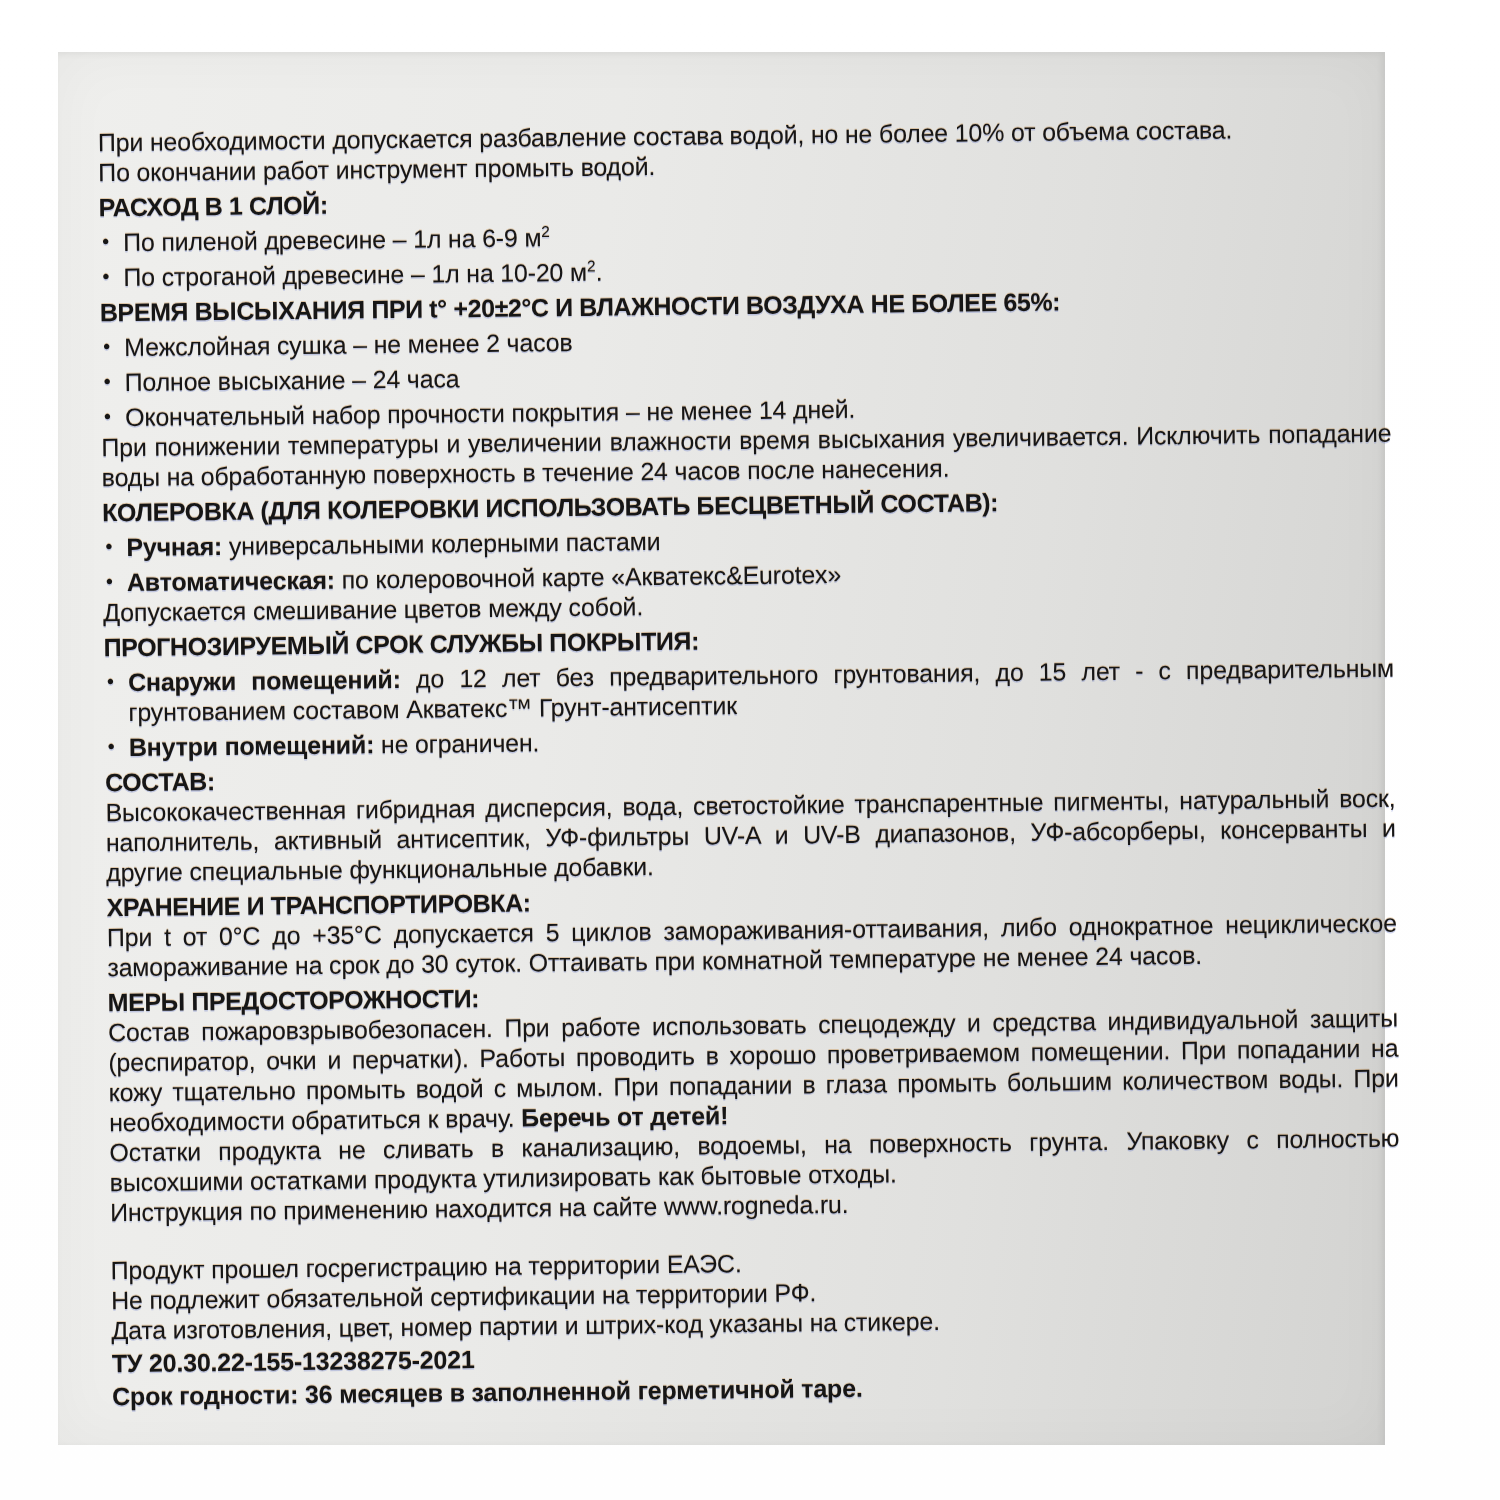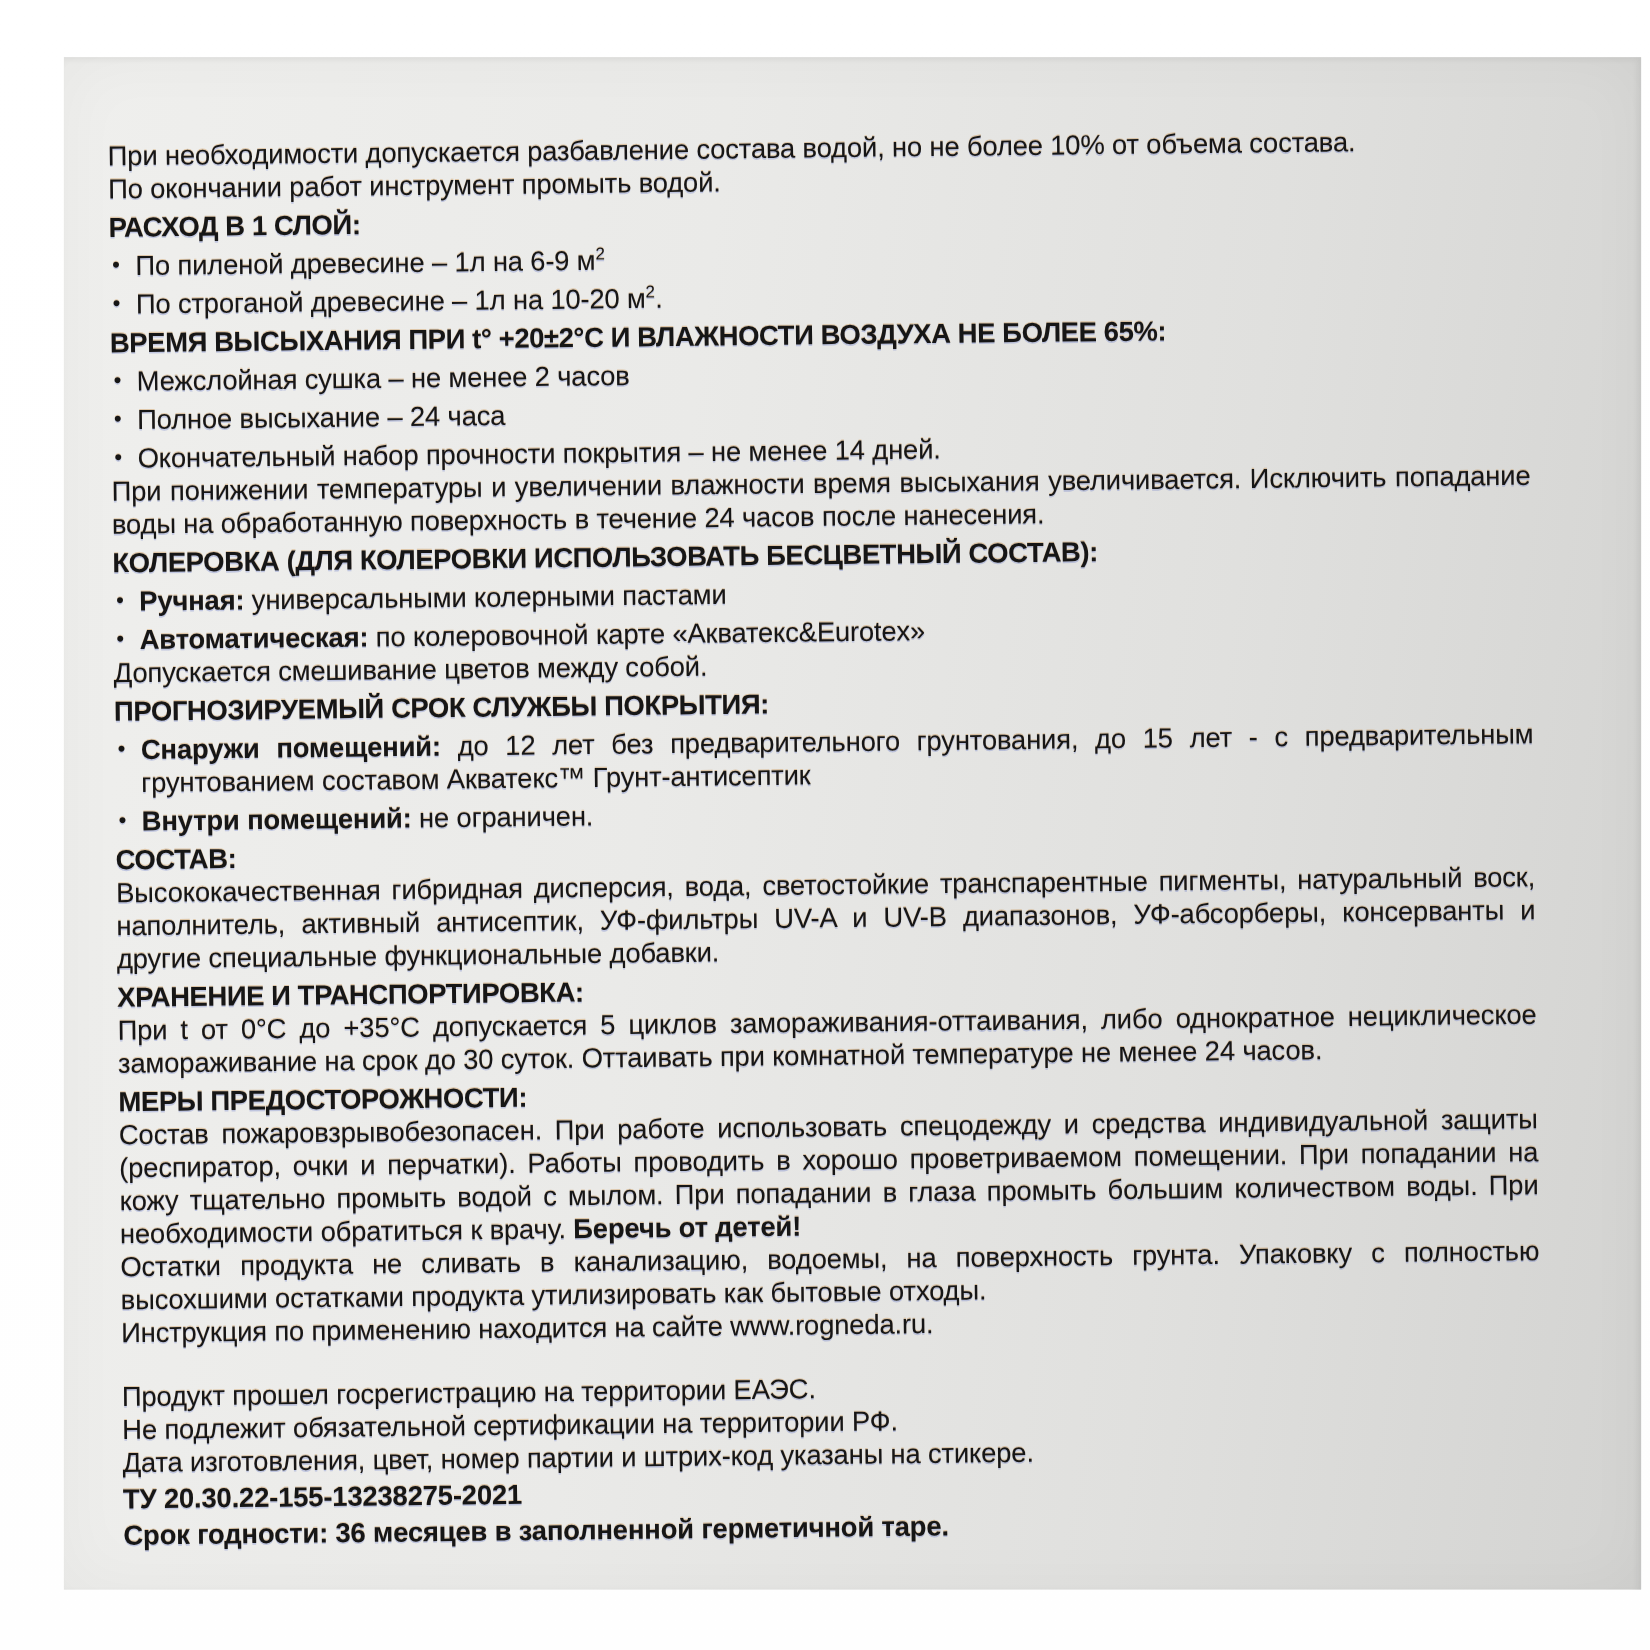--- a/index.html
+++ b/index.html
@@ -14,21 +14,21 @@
   .photo {
     position: relative;
     width: 1500px;
     height: 1500px;
     background: linear-gradient(180deg, #ffffff 0%, #fefefe 100%);
   }
   .label-sheet {
     position: absolute;
     left: 58px;
     top: 52px;
-    width: 1434px;
+    width: 1327px;
     height: 1393px;
     background: linear-gradient(97deg, #efefed 0%, #eaeae8 38%, #e0e0de 70%, #d3d3d1 100%);
     box-shadow: inset 0 0 60px rgba(0,0,0,0.035), inset -3px 2px 6px rgba(0,0,0,0.06);
   }
   .label-content {
     position: absolute;
     left: 47px;
     top: 68px;
     width: 1290px;
     transform: rotate(-0.65deg);

